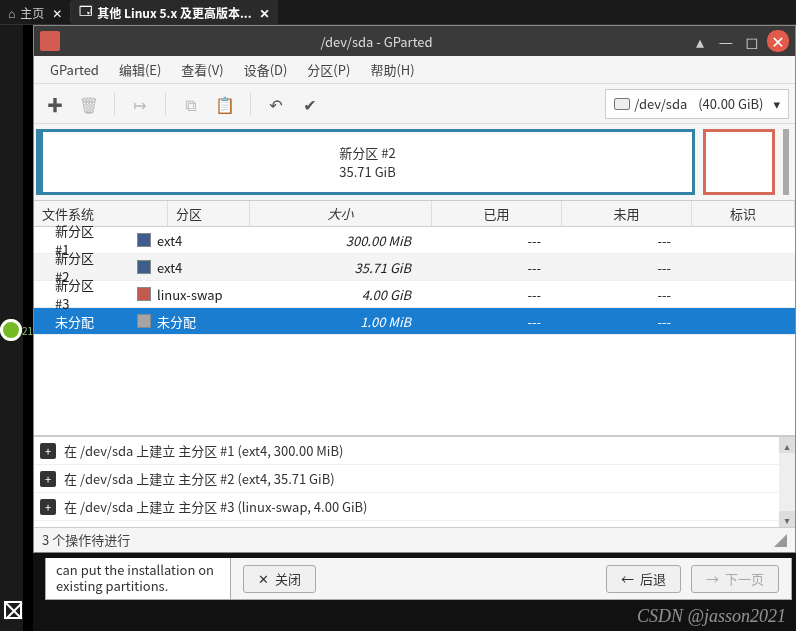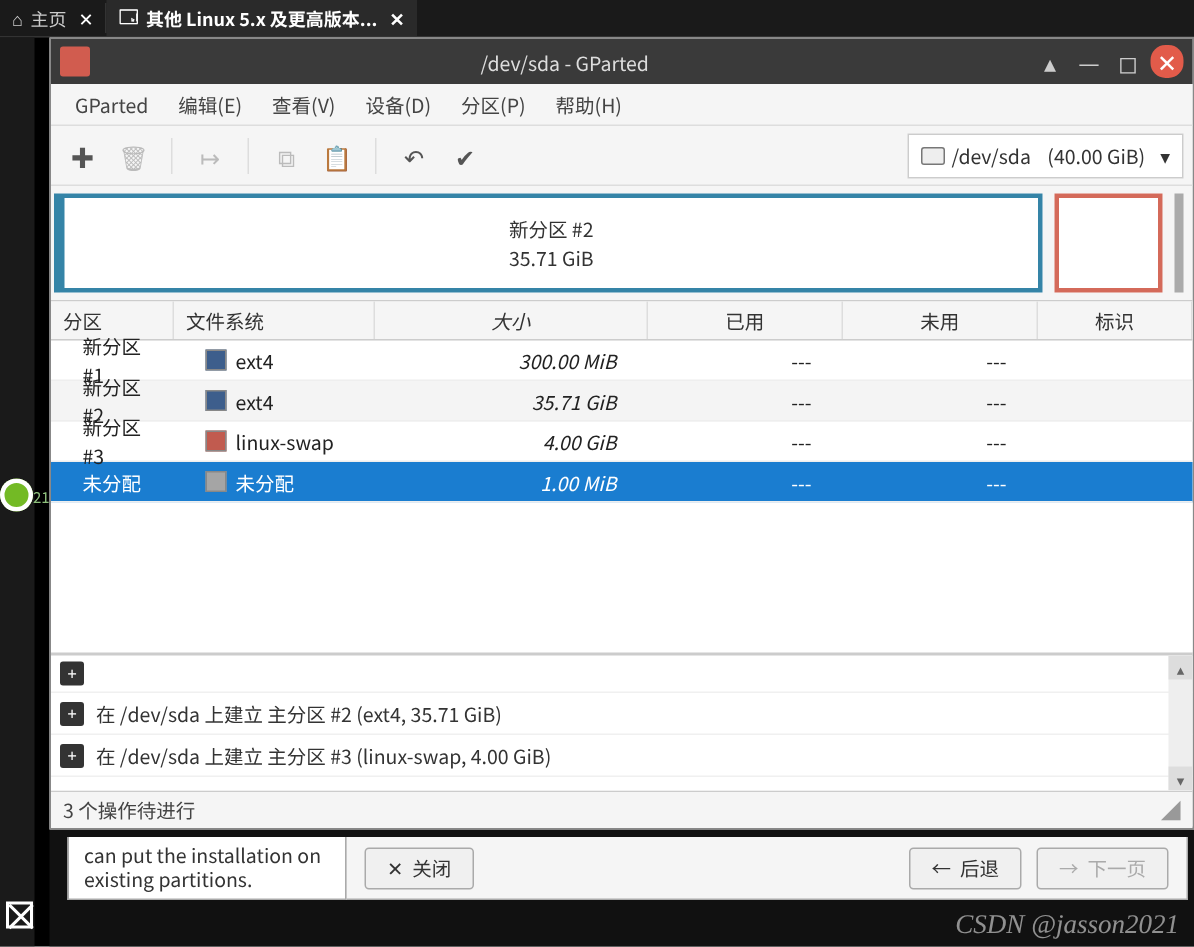--- a/index.html
+++ b/index.html
@@ -208,22 +208,22 @@
       <div class="main-part">
         <div>新分区 #2</div>
         <div>35.71 GiB</div>
       </div>
       <div class="swap-part"></div>
       <div class="unalloc"></div>
     </div>
 
     <div class="ptable">
       <div class="thead">
+        <div class="th col-fs">文件系统</div>
         <div class="th col-part">分区</div>
-        <div class="th col-fs">文件系统</div>
         <div class="th col-size" style="justify-content:center;">大小</div>
         <div class="th col-used" style="justify-content:center;">已用</div>
         <div class="th col-free" style="justify-content:center;">未用</div>
         <div class="th col-flags" style="justify-content:center;">标识</div>
       </div>
       <div class="tbody" id="ptbody">
           <div class="trow">
             <div class="td col-part">新分区 #1</div>
             <div class="td col-fs"><span class="fs-swatch ext4"></span>ext4</div>
             <div class="td col-size">300.00 MiB</div>
@@ -256,20 +256,21 @@
             <div class="td col-flags"></div>
           </div>
         </div>
       <div class="table-blank"></div>
     </div>
 
     <div class="ops-pane">
       <div id="ops-list">
           <div class="op-row">
             <span class="plus">+</span>
+            <span>在 /dev/sda 上建立 主分区 #1 (ext4, 300.00 MiB)</span>
           </div>
           <div class="op-row">
             <span class="plus">+</span>
             <span>在 /dev/sda 上建立 主分区 #2 (ext4, 35.71 GiB)</span>
           </div>
           <div class="op-row">
             <span class="plus">+</span>
             <span>在 /dev/sda 上建立 主分区 #3 (linux-swap, 4.00 GiB)</span>
           </div>
         </div>

